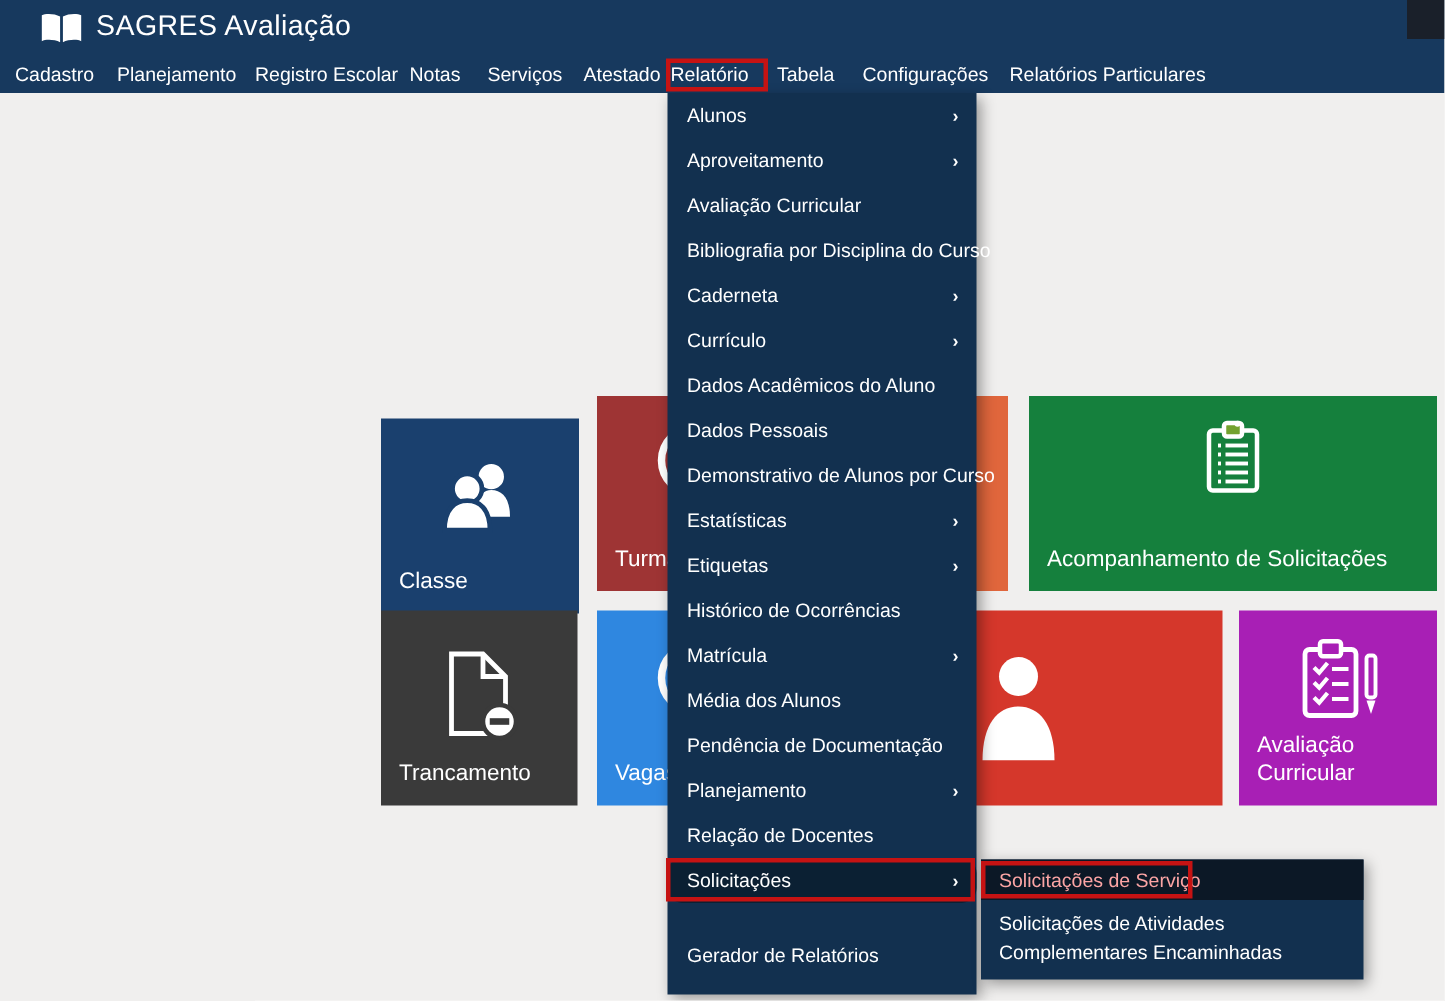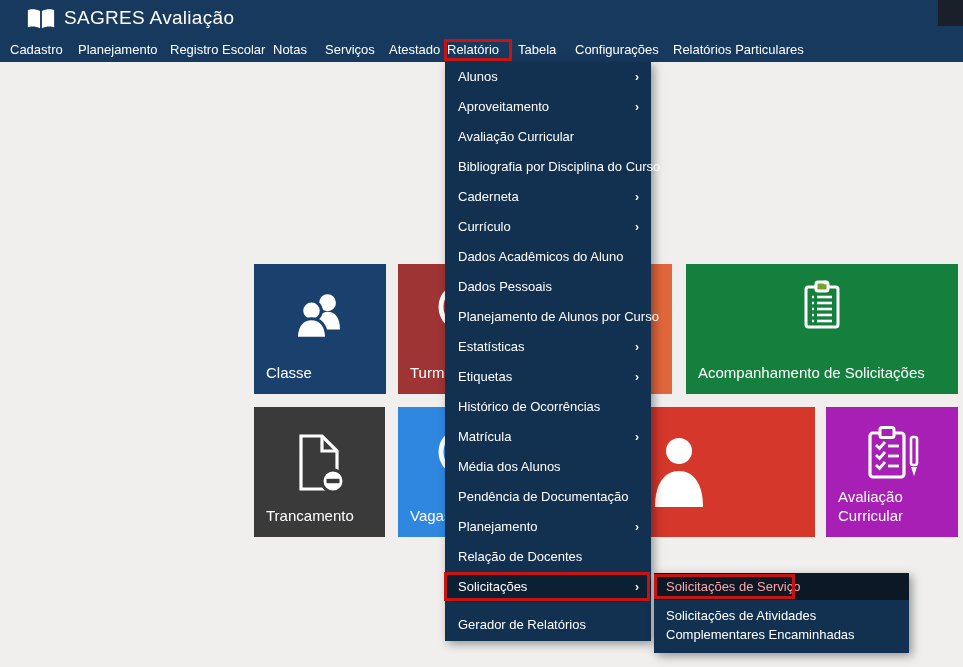--- a/index.html
+++ b/index.html
@@ -16,44 +16,44 @@
   
   .menubar { position:absolute; left:0; top:38px; width:963px; height:24px; background:#17395E;text-decoration:underline; }
   .mb-item { position:absolute; top:0; height:24px; line-height:24px; color:#FFFFFF; font-size:13px; cursor:default; white-space:nowrap; }
   .mb-0{left:10px}.mb-1{left:78px}.mb-2{left:170px}.mb-3{left:273px}.mb-4{left:325px}
   .mb-5{left:389px}.mb-6{left:447px}.mb-7{left:518px}.mb-8{left:575px}.mb-9{left:673px}
 
   
   .tile { position:absolute; color:#FFFFFF; cursor:pointer; }
   .tile-label { position:absolute; left:12px; right:6px; bottom:12px; font-size:15px; line-height:19px; color:#FFFFFF; }
   .tile-icon { position:absolute; display:block; }
-  .t-classe      { left:254px; top:264px; width:132px; height:130px; }
+  .t-classe      { left:254px; top:279px; width:132px; height:130px; }
   .t-turma       { left:398px; top:264px; width:130px; height:130px; }
   .t-orange      { left:541px; top:264px; width:131px; height:130px; }
   .t-green       { left:686px; top:264px; width:272px; height:130px; }
   .t-trancamento { left:254px; top:407px; width:131px; height:130px; }
   .t-vagas       { left:398px; top:407px; width:130px; height:130px; }
   .t-red         { left:541px; top:407px; width:274px; height:130px; }
   .t-purple      { left:826px; top:407px; width:132px; height:130px; }
   .i-classe  { left:37px;  top:24px; width:57px; height:58px; }
   .i-ring-a  { left:39px;  top:17px; width:52px; height:52px; }
   .i-green   { left:112px; top:16px; width:48px; height:50px; }
   .i-tranc   { left:41px;  top:26px; width:50px; height:64px; }
   .i-ring-b  { left:39px;  top:19px; width:52px; height:52px; }
   .i-person  { left:112px; top:30px; width:52px; height:70px; }
   .i-purple  { left:40px;  top:18px; width:56px; height:56px; }
 
   
   .dropdown { position:absolute; left:445px; top:62px; width:206px; background:#12304F;
-              box-shadow:3px 3px 9px rgba(0,0,0,.38); z-index:10; padding-bottom:1px; }
+              box-shadow:3px 3px 9px rgba(0,0,0,.38); z-index:10; padding-bottom:11px; }
   .dd-item { position:relative; height:30px; line-height:30px; padding:0 12px 0 13px;
              color:#FFFFFF; font-size:13px; display:flex; justify-content:space-between;
              align-items:center; cursor:pointer; white-space:nowrap; }
   .dd-item.highlight { background:#0B2033;border-radius:10px; }
-  .dd-item.last { margin-top:8px; }
+  .dd-item.last { margin-top:20px; }
   .dd-arrow { font-size:12px; font-weight:bold; line-height:30px; }
 
   
   .submenu { position:absolute; left:654px; top:573px; width:255px; background:#12304F;
              box-shadow:3px 3px 9px rgba(0,0,0,.38); z-index:11; }
   .sm-item1 { position:relative; height:27px; line-height:27px; padding-left:12px;
               background:#0C1826; color:#fca5a5; font-size:13px; cursor:pointer; }
   .sm-item2 { padding:6px 12px 9px 12px; color:#FFFFFF; font-size:13px; line-height:19px; cursor:pointer; }
 
   
@@ -213,21 +213,21 @@
         <span>Currículo</span>
         <span class="dd-arrow">›</span>
       </div>
     <div class="dd-item">
         <span>Dados Acadêmicos do Aluno</span>
       </div>
     <div class="dd-item">
         <span>Dados Pessoais</span>
       </div>
     <div class="dd-item">
-        <span>Planejamento de Alunos por Curso</span>
+        <span>Demonstrativo de Alunos por Curso</span>
       </div>
     <div class="dd-item">
         <span>Estatísticas</span>
         <span class="dd-arrow">›</span>
       </div>
     <div class="dd-item">
         <span>Etiquetas</span>
         <span class="dd-arrow">›</span>
       </div>
     <div class="dd-item">

